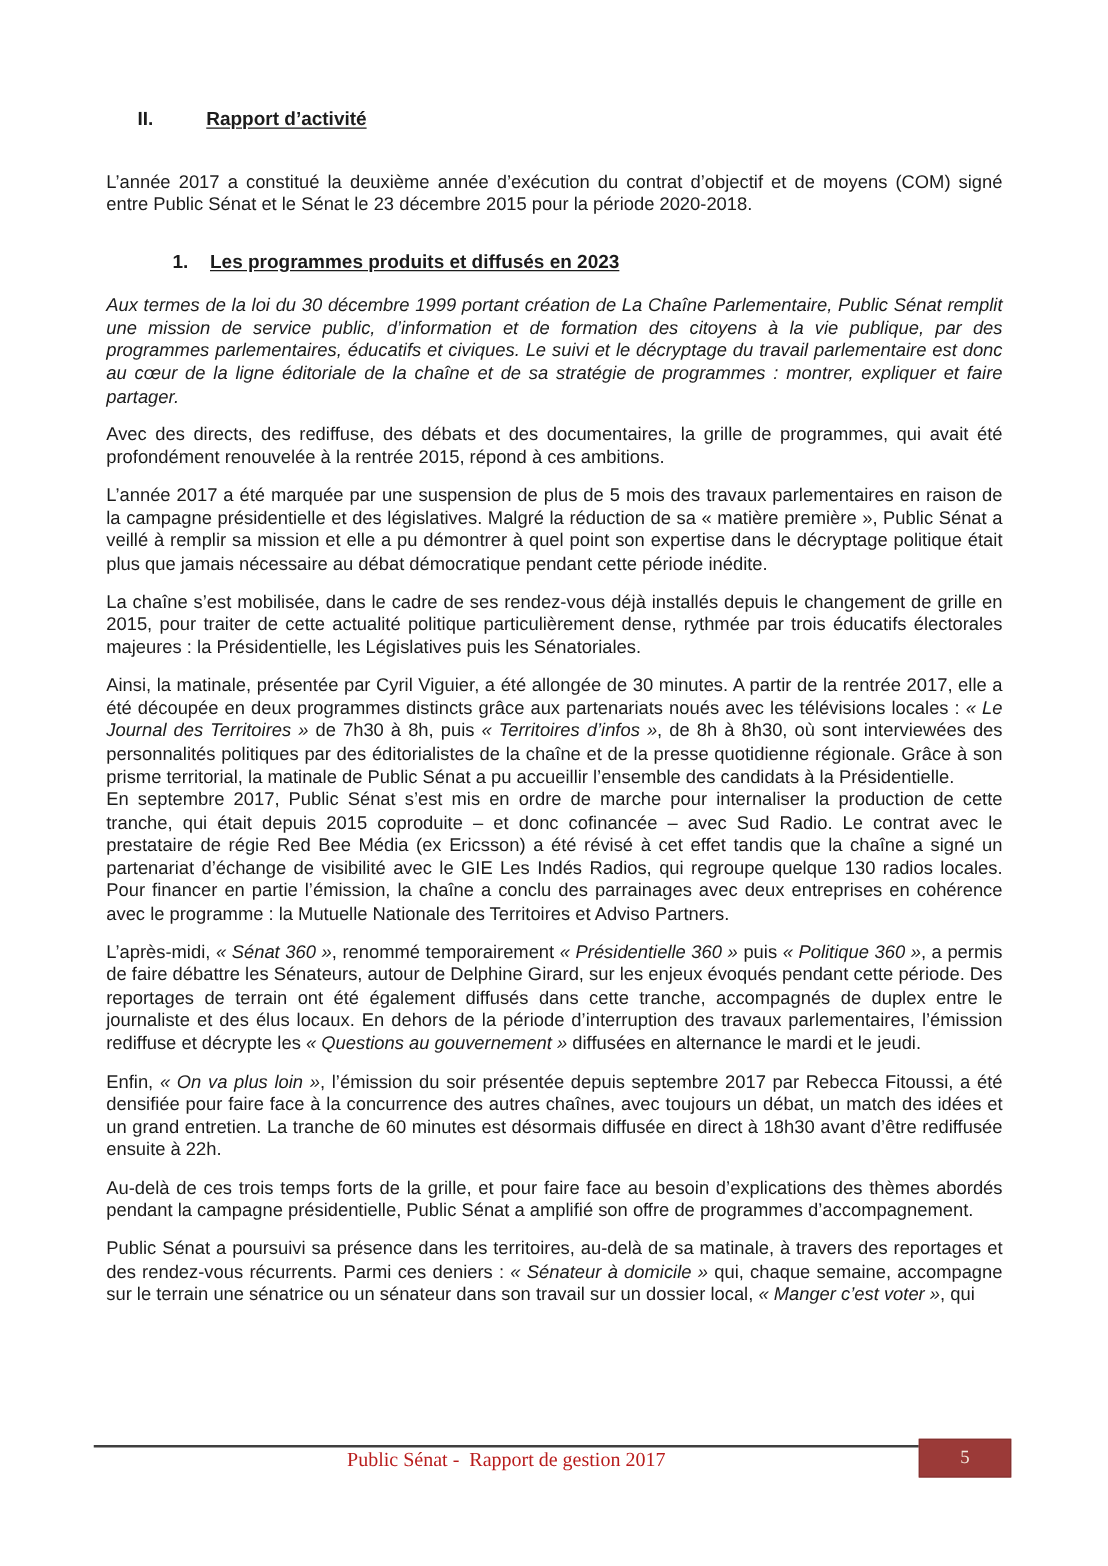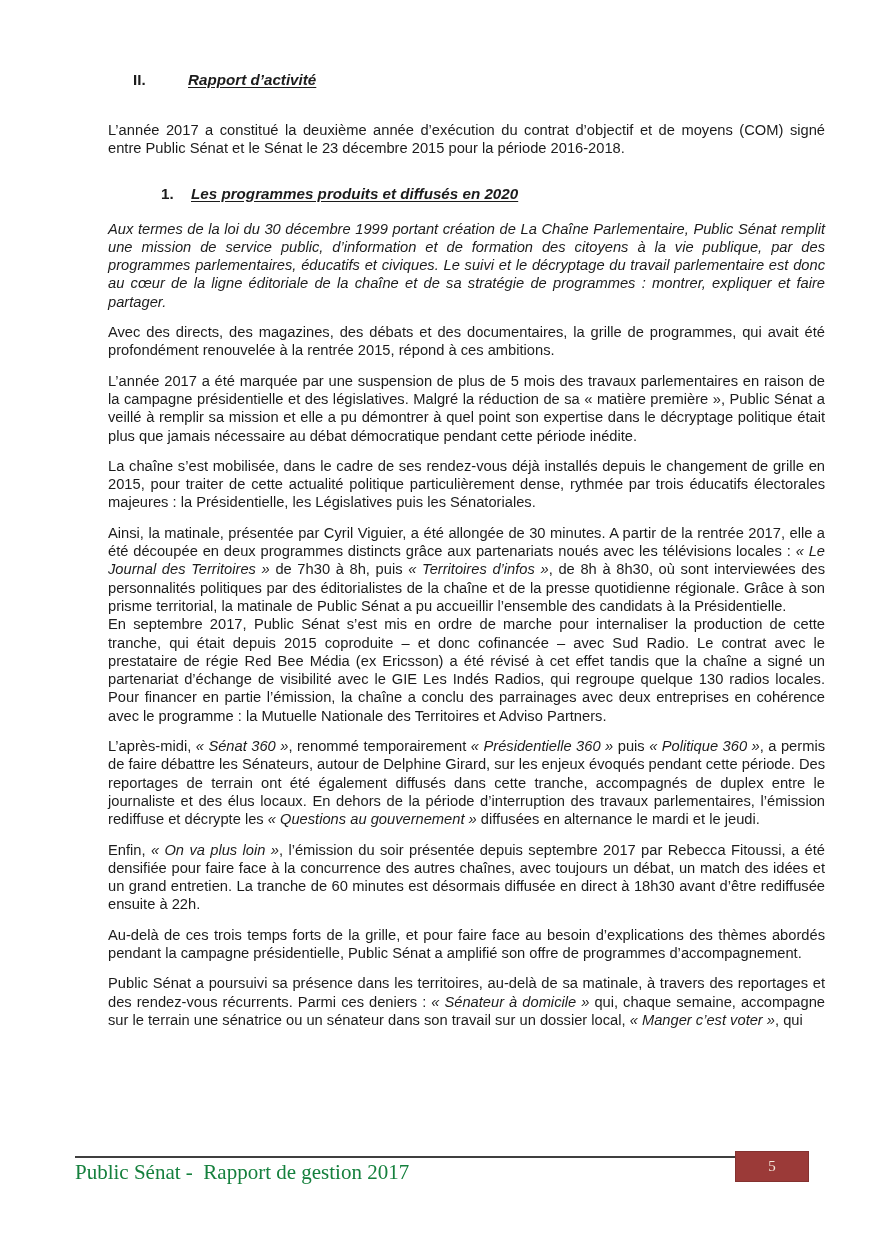--- a/index.html
+++ b/index.html
@@ -1,68 +1,68 @@
 <!DOCTYPE html>
 <html lang="fr"><head>
 <meta charset="utf-8">
 <style>
   html,body{margin:0;padding:0;background:#ffffff;}
   .page{
     position:relative;width:886px;height:1253px;background:#ffffff;overflow:hidden;
     font-family:"Liberation Sans",sans-serif;color:#1c1c1c;
   }
-  .content{position:absolute;left:85px;top:70px;width:717px;margin-left:23px;}
+  .content{position:absolute;left:85px;top:86px;width:717px;}
   .heading{display:flex;font-weight:bold;font-size:15.2px;line-height:19px;margin:0;}
   .heading .hnum{flex:0 0 auto;}
-  .heading .hlabel{text-decoration:underline;text-underline-offset:2px;font-style:italic;}
+  .heading .hlabel{text-decoration:underline;text-underline-offset:2px;}
   .h-section{padding-left:25px;}
   .h-section .hnum{width:55px;}
   .h-sub{margin-top:26px;padding-left:53px;}
   .h-sub .hnum{width:30px;}
   p.para{
     margin:12px 0 0 0;text-align:justify;font-size:14.7px;line-height:18.3px;
   }
   p.first-after-title{margin-top:32px;}
   p.after-sub{margin-top:17px;font-style:italic;}
   p.joined{margin-top:0;}
   .it{font-style:italic;}
   .footer-rule{position:absolute;left:75px;top:1156px;width:660px;height:2px;background:#3f3f3f;}
   .footer-title{
-    position:absolute;left:75px;top:1160px;width:660px;
-    font-family:"Liberation Serif",serif;font-size:21px;color:#15803d;white-space:pre;
+    position:absolute;left:75px;top:1160px;width:660px;text-align:center;
+    font-family:"Liberation Serif",serif;font-size:16px;color:#b91c1c;white-space:pre;
   }
   .page-number-box{
     position:absolute;left:735px;top:1151px;width:74px;height:31px;box-sizing:border-box;
     background:#9b3a38;border:1px solid #843230;
     display:flex;align-items:center;justify-content:center;
     font-family:"Liberation Serif",serif;font-size:15px;color:#f3e9dc;
   }
 </style>
 </head>
 <body>
 
 <div class="page">
   <div class="content">
 
     <div class="heading h-section">
       <span class="hnum">II.</span>
       <span class="hlabel">Rapport d’activité</span>
     </div>
 
-    <p class="para first-after-title">L’année 2017 a constitué la deuxième année d’exécution du contrat d’objectif et de moyens (COM) signé entre Public Sénat et le Sénat le 23 décembre 2015 pour la période 2016-2018.</p>
+    <p class="para first-after-title">L’année 2017 a constitué la deuxième année d’exécution du contrat d’objectif et de moyens (COM) signé entre Public Sénat et le Sénat le 23 décembre 2015 pour la période 2020-2018.</p>
 
 
     <div class="heading h-sub">
       <span class="hnum">1.</span>
-      <span class="hlabel">Les programmes produits et diffusés en 2020</span>
+      <span class="hlabel">Les programmes produits et diffusés en 2023</span>
     </div>
 
     <p class="para after-sub">Aux termes de la loi du 30 décembre 1999 portant création de La Chaîne Parlementaire, Public Sénat remplit une mission de service public, d’information et de formation des citoyens à la vie publique, par des programmes parlementaires, éducatifs et civiques. Le suivi et le décryptage du travail parlementaire est donc au cœur de la ligne éditoriale de la chaîne et de sa stratégie de programmes : montrer, expliquer et faire partager.</p>
 
-    <p class="para">Avec des directs, des magazines, des débats et des documentaires, la grille de programmes, qui avait été profondément renouvelée à la rentrée 2015, répond à ces ambitions.</p>
+    <p class="para">Avec des directs, des rediffuse, des débats et des documentaires, la grille de programmes, qui avait été profondément renouvelée à la rentrée 2015, répond à ces ambitions.</p>
 
     <p class="para">L’année 2017 a été marquée par une suspension de plus de 5 mois des travaux parlementaires en raison de la campagne présidentielle et des législatives. Malgré la réduction de sa «&nbsp;matière première&nbsp;», Public Sénat a veillé à remplir sa mission et elle a pu démontrer à quel point son expertise dans le décryptage politique était plus que jamais nécessaire au débat démocratique pendant cette période inédite.</p>
 
     <p class="para">La chaîne s’est mobilisée, dans le cadre de ses rendez-vous déjà installés depuis le changement de grille en 2015, pour traiter de cette actualité politique particulièrement dense, rythmée par trois éducatifs électorales majeures : la Présidentielle, les Législatives puis les Sénatoriales.</p>
 
     <p class="para"><span>Ainsi, la matinale, présentée par Cyril Viguier, a été allongée de 30 minutes. A partir de la rentrée 2017, elle a été découpée en deux programmes distincts grâce aux partenariats noués avec les télévisions locales : </span><span class="it">«&nbsp;Le Journal des Territoires&nbsp;»</span><span> de 7h30 à 8h, puis </span><span class="it">«&nbsp;Territoires d’infos&nbsp;»</span><span>, de 8h à 8h30, où sont interviewées des personnalités politiques par des éditorialistes de la chaîne et de la presse quotidienne régionale. Grâce à son prisme territorial, la matinale de Public Sénat a pu accueillir l’ensemble des candidats à la Présidentielle.</span></p>
 
     <p class="para joined">En septembre 2017, Public Sénat s’est mis en ordre de marche pour internaliser la production de cette tranche, qui était depuis 2015 coproduite – et donc cofinancée – avec Sud Radio. Le contrat avec le prestataire de régie Red Bee Média (ex Ericsson) a été révisé à cet effet tandis que la chaîne a signé un partenariat d’échange de visibilité avec le GIE Les Indés Radios, qui regroupe quelque 130 radios locales. Pour financer en partie l’émission, la chaîne a conclu des parrainages avec deux entreprises en cohérence avec le programme : la Mutuelle Nationale des Territoires et Adviso Partners.</p>
 
     <p class="para"><span>L’après-midi, </span><span class="it">«&nbsp;Sénat 360&nbsp;»</span><span>, renommé temporairement </span><span class="it">«&nbsp;Présidentielle 360&nbsp;»</span><span> puis </span><span class="it">«&nbsp;Politique 360&nbsp;»</span><span>, a permis de faire débattre les Sénateurs, autour de Delphine Girard, sur les enjeux évoqués pendant cette période. Des reportages de terrain ont été également diffusés dans cette tranche, accompagnés de duplex entre le journaliste et des élus locaux. En dehors de la période d’interruption des travaux parlementaires, l’émission rediffuse et décrypte les </span><span class="it">«&nbsp;Questions au gouvernement&nbsp;»</span><span> diffusées en alternance le mardi et le jeudi.</span></p>

